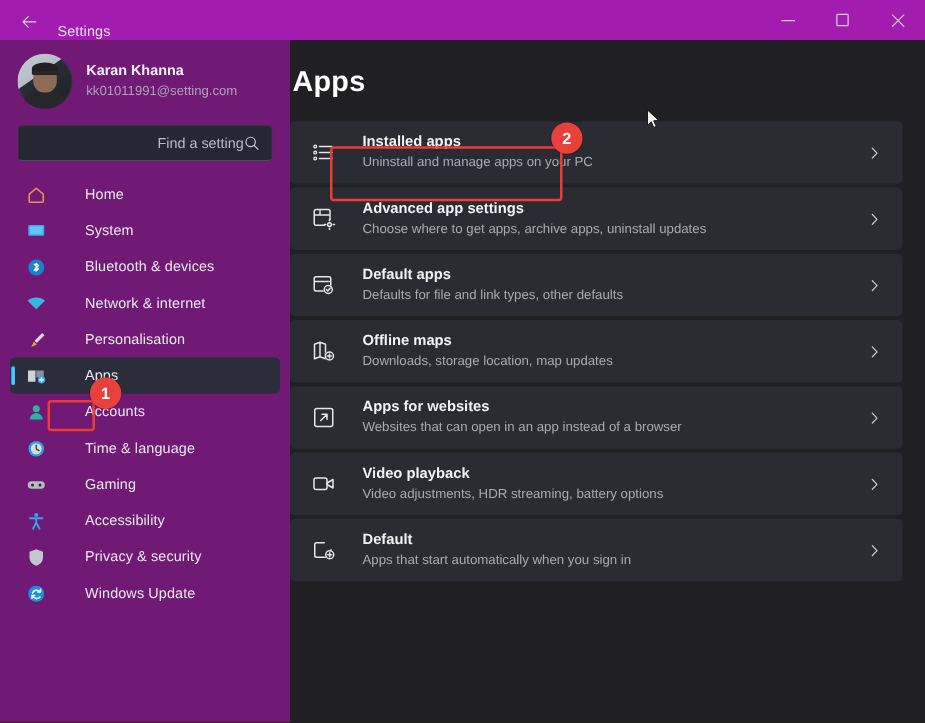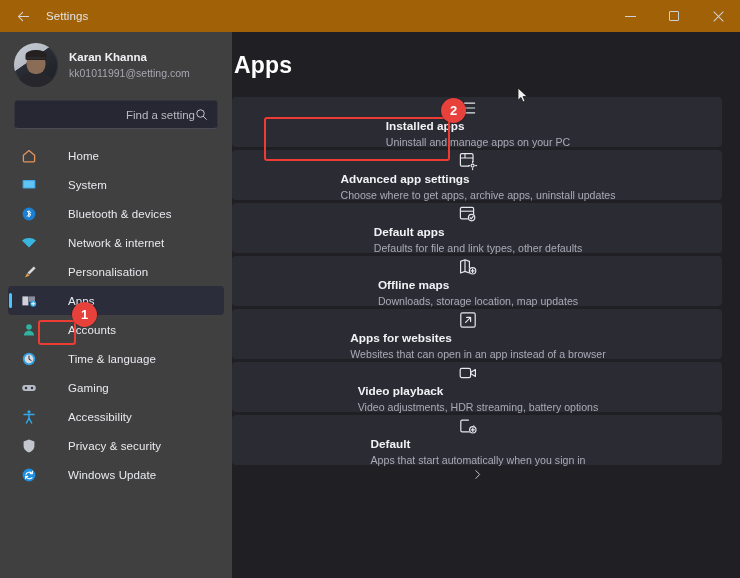--- a/index.html
+++ b/index.html
@@ -15,23 +15,23 @@
     background: #202024;
     display: flex;
     flex-direction: column;
   }
 
   
   .titlebar {
     position: relative;
     height: 32px;
     flex: 0 0 32px;
-    background: #a16207;
-    display: flex;
-    align-items: center;
+    background: #a21caf;
+    display: flex;
+    align-items: flex-end;
   }
   .tb-back {
     width: 30px; height: 30px;
     margin-left: 8px;
     display: flex; align-items: center; justify-content: center;
     color: #d6d6dc;
     font-size: 14px;
     border-radius: 4px;
   }
   .tb-title {
@@ -61,21 +61,21 @@
     flex: 1;
     display: flex;
     min-height: 0;
     position: relative;
   }
 
   
   .sidebar {
     width: 232px;
     flex: 0 0 232px;
-    background: #404040;
+    background: #701a75;
     padding: 0;
     position: relative;
     overflow: hidden;
   }
   .profile {
     display: flex;
     align-items: center;
     padding: 8px 0 0 14px;
     height: 58px;
   }
@@ -206,21 +206,20 @@
   .cards { margin-top: 18px; }
   .card {
     height: 50px;
     background: #2a2b33;
     border-radius: 4px;
     display: flex;
     align-items: center;
     padding: 0 14px 0 16px;
     margin-bottom: 3px;
     position: relative;
-    flex-direction: column;
   }
   .card-ico {
     width: 22px; height: 22px;
     flex: 0 0 22px;
     margin-right: 20px;
     display: flex; align-items: center; justify-content: center;
     color: #e6e7ec;
   }
   .card-text { flex: 1; line-height: 1.3; }
   .card-title {

